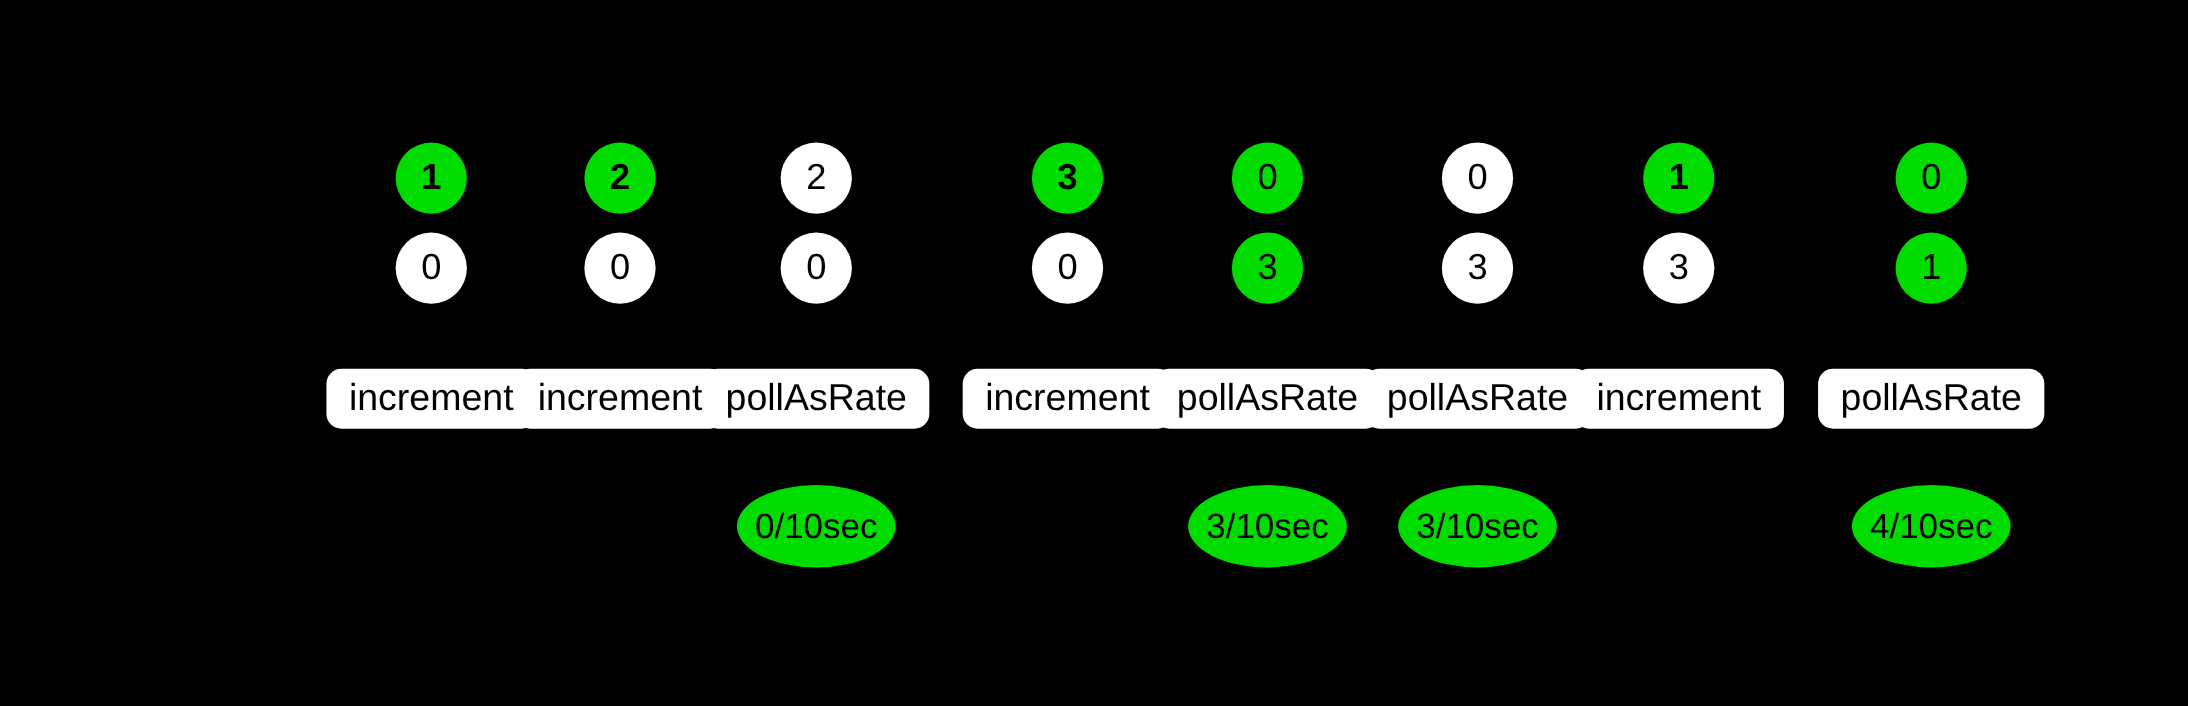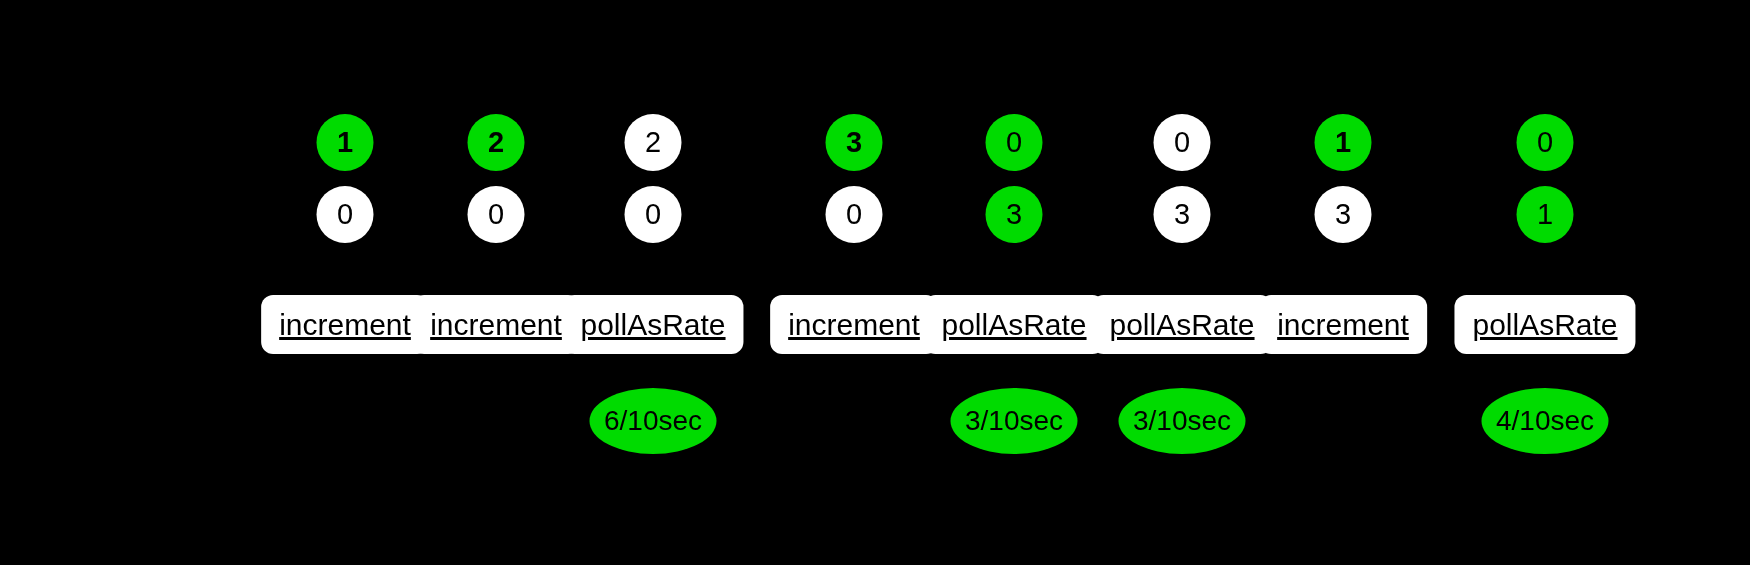--- a/index.html
+++ b/index.html
@@ -37,27 +37,26 @@
     font-size: 29px;
     line-height: 1;
   }
   .circle.top { top: 114px; }
   .circle.bottom { top: 186px; }
   .circle.white { background: #FFFFFF; }
   .circle.green { background: #00DB00; }
   .circle.bold { font-weight: bold; }
   .action {
     top: 295px;
-    height: 59px;
+    height: 48px;
     padding: 0 18px;
     background: #FFFFFF;
     border-radius: 12px;
     font-size: 30px;
     white-space: nowrap;
-    text-decoration: underline;
   }
   .rate {
     top: 388px;
     width: 127px;
     height: 66px;
     background: #00DB00;
     border-radius: 50%;
     font-size: 28px;
     white-space: nowrap;
   }
@@ -77,21 +76,21 @@
     <div class="node circle top green bold">2</div>
     <div class="node circle bottom white">0</div>
     <div class="node action">increment</div>
 
   </div>
 
   <div class="column" style="left: 653px;">
     <div class="node circle top white">2</div>
     <div class="node circle bottom white">0</div>
     <div class="node action">pollAsRate</div>
-    <div class="node rate">6/10sec</div>
+    <div class="node rate">0/10sec</div>
   </div>
 
   <div class="column" style="left: 854px;">
     <div class="node circle top green bold">3</div>
     <div class="node circle bottom white">0</div>
     <div class="node action">increment</div>
 
   </div>
 
   <div class="column" style="left: 1014px;">

